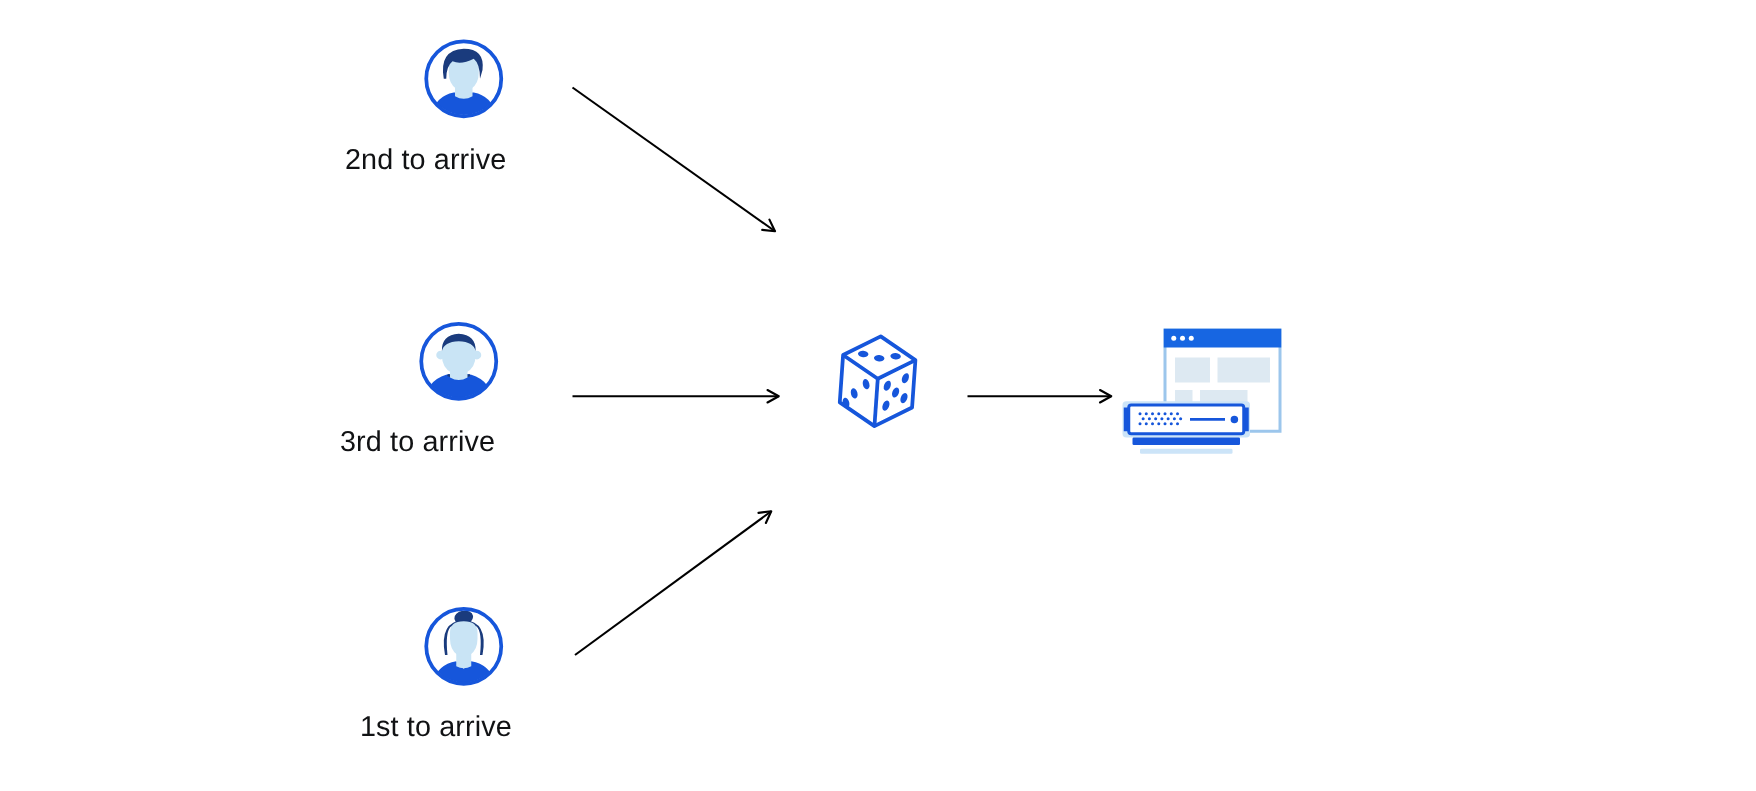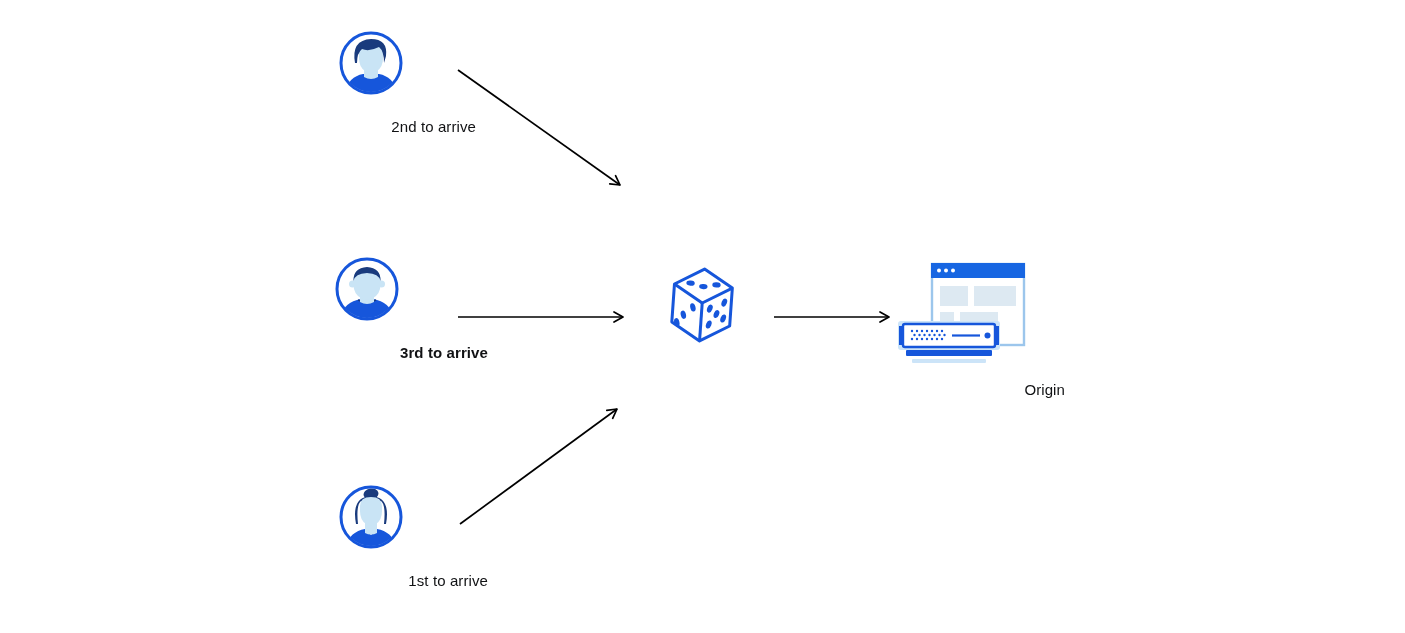--- a/index.html
+++ b/index.html
@@ -8,22 +8,22 @@
     width: 1405px;
     height: 633px;
     background: #ffffff;
     overflow: hidden;
     font-family: "Liberation Sans", sans-serif;
   }
   .abs { position: absolute; }
   .node-label {
     position: absolute;
     width: 200px;
-    text-align: right;
-    font-size: 15px;
+    text-align: left;
+    font-size: 23px;
     line-height: 22px;
     color: #111214;
     letter-spacing: 0.1px;
   }
   svg { display: block; }
   #arrow-layer { position: absolute; left: 0; top: 0; pointer-events: none; }
 </style>
 </head>
 <body>
 
@@ -73,21 +73,21 @@
         <path d="M24 44 Q33 48 42 44" fill="none" stroke="#1A3B7D" stroke-width="1.6"></path>
         <circle cx="18.5" cy="28" r="3.5" fill="#C9E4F5"></circle>
         <circle cx="47.5" cy="28" r="3.5" fill="#C9E4F5"></circle>
         <path d="M26 36 H40 V46 Q33 50 26 46 Z" fill="#C9E4F5"></path>
         <path d="M19.5 24 Q19.5 12 33 12 Q46.5 12 46.5 24 L46.5 28 Q46.5 38 39 42 Q33 45 27 42 Q19.5 38 19.5 28 Z" fill="#C9E4F5"></path>
         <path d="M19.5 25 Q19 12 33 11 Q47 12 46.5 25 Q45 17.5 33 17 Q21 17.5 19.5 25 Z" fill="#1A3B7D"></path>
       </g>
       <circle cx="33" cy="33" r="30" fill="none" stroke="#1656DB" stroke-width="3"></circle>
     </svg>
   </div>
-  <div class="node-label" style="left:288px; top:342px;font-weight:bold;">3rd to arrive</div>
+  <div class="node-label" style="left:272px; top:342px;">3rd to arrive</div>
 
   <div class="abs" style="left:338px; top:484px;">
     <svg width="66" height="66" viewBox="0 0 66 66">
       <defs>
           <clipPath id="clipA3">
             <circle cx="33" cy="33" r="29"></circle>
           </clipPath>
         </defs>
       <g clip-path="url(#clipA3)">
         <rect width="66" height="66" fill="#ffffff"></rect>
@@ -175,15 +175,14 @@
             <circle cx="41" cy="79" r="1.2"></circle>
             <circle cx="46" cy="79" r="1.2"></circle>
         </g>
         <line x1="56" y1="75.5" x2="84" y2="75.5" stroke="#1656DB" stroke-width="2.2"></line>
         <circle cx="91.5" cy="75.5" r="3" fill="#1656DB"></circle>
         <rect x="10" y="90" width="86" height="6" rx="1" fill="#1656DB"></rect>
         <rect x="16" y="99" width="74" height="4" rx="1" fill="#CCE4F8"></rect>
       </g>
     </svg>
   </div>
-  <div class="node-label" style="left:865px; top:379px;">Origin</div>
 
 </div>
 
 </body></html>

